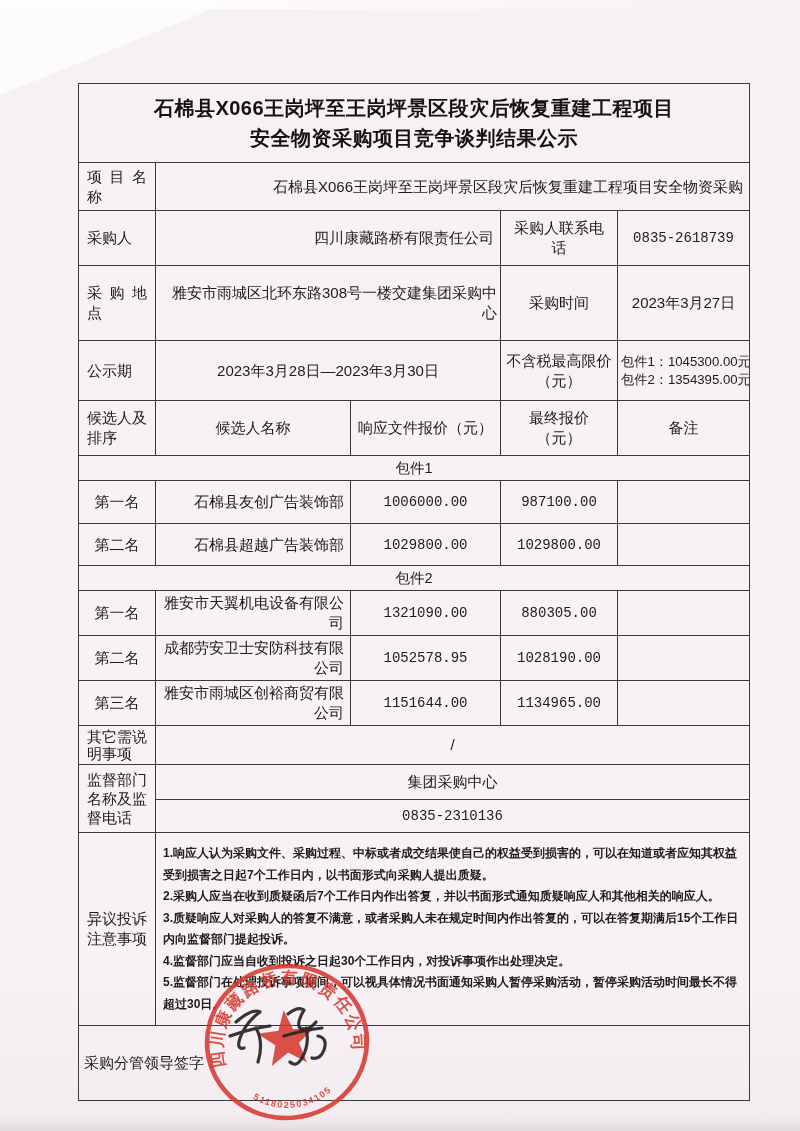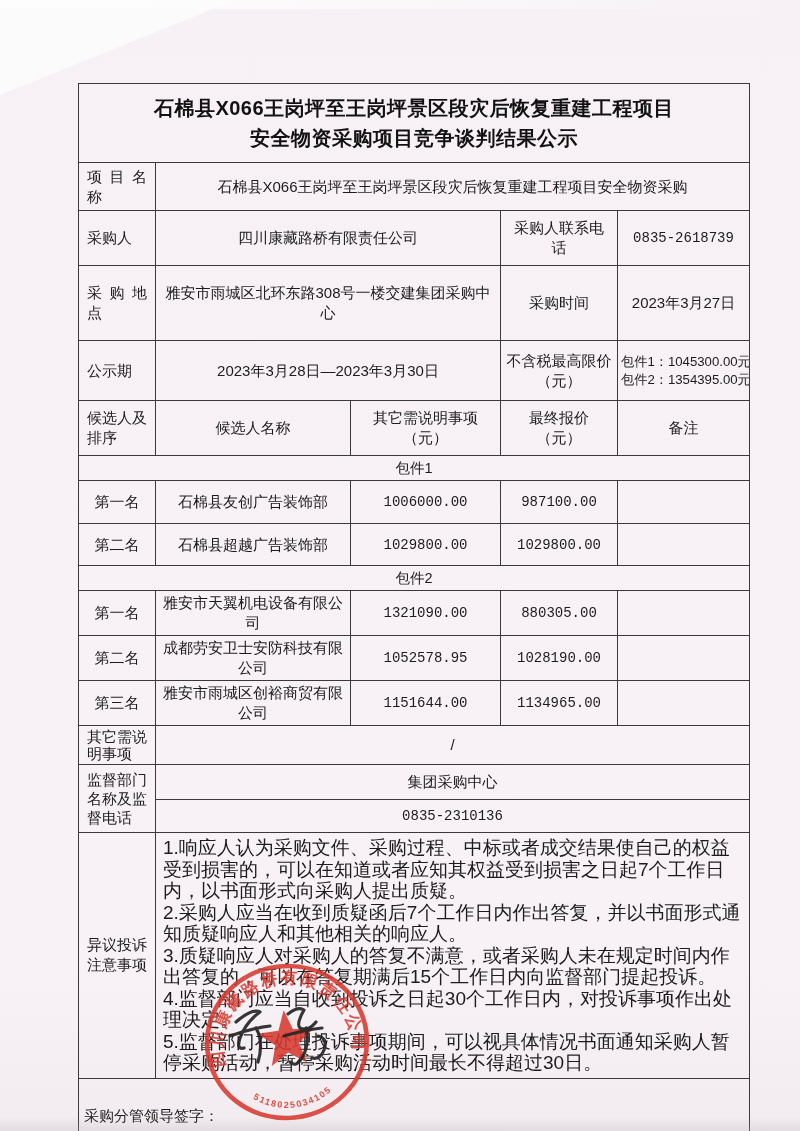--- a/index.html
+++ b/index.html
@@ -34,27 +34,27 @@
   td {
     border: 1.8px solid #3a3a3a;
     padding: 2px 6px;
     font-size: 15px;
     line-height: 20px;
     color: #1c1c1c;
     vertical-align: middle;
     overflow: hidden;
   }
   .c { text-align: center; }
-  .l { text-align: center; }
+  .l { text-align: right; }
   .label { padding: 2px 8px; text-align: justify; text-justify: inter-ideograph; }
   .title-cell { text-align: center; font-weight: 700; font-size: 20px; line-height: 30px; letter-spacing: .5px; color: #121212; }
   .serif { font-family: Liberation Mono, monospace; font-size: 14px; margin-top: 16px; }
   .pkg-title { text-align: center; font-size: 14.5px; padding: 1px; }
   .limit-prices { font-size: 13.2px; line-height: 18px; padding: 2px 3px; white-space: nowrap; }
-  .obj-text { vertical-align: middle; padding: 4px 7px; font-size: 19px; line-height: 21.5px; }
+  .obj-text { vertical-align: middle; padding: 4px 7px; font-size: 12px; line-height: 21.5px; font-weight: bold; }
   .obj-text div { margin: 0; }
   .sig-cell { font-size: 15px; padding-left: 5px; }
   .stamp-wrap { position: absolute; left: 177px; top: 932px; width: 220px; height: 220px; z-index: 5; transform: rotate(-6deg); pointer-events: none; }
   .sig-wrap { position: absolute; left: 222px; top: 992px; width: 140px; height: 85px; z-index: 6; pointer-events: none; }
 </style>
 </head>
 <body>
 
 <div class="scan-corner"></div>
 <div class="scan-topstrip"></div>
@@ -101,21 +101,21 @@
     <td class="c" style="padding:2px 3px">不含税最高限价（元）</td>
     <td class="limit-prices">
       <div>包件1：1045300.00元</div>
       <div>包件2：1354395.00元</div>
     </td>
   </tr>
 
   <tr style="height:55px">
     <td class="label">候选人及排序</td>
     <td class="c">候选人名称</td>
-    <td class="c">其它需说明事项（元）</td>
+    <td class="c">响应文件报价（元）</td>
     <td class="c">最终报价（元）</td>
     <td class="c">备注</td>
   </tr>
 
   <tr style="height:25px">
     <td colspan="5" class="pkg-title">包件1</td>
   </tr>
   <tr style="height:43px">
     <td class="c">第一名</td>
     <td class="l">石棉县友创广告装饰部</td>

